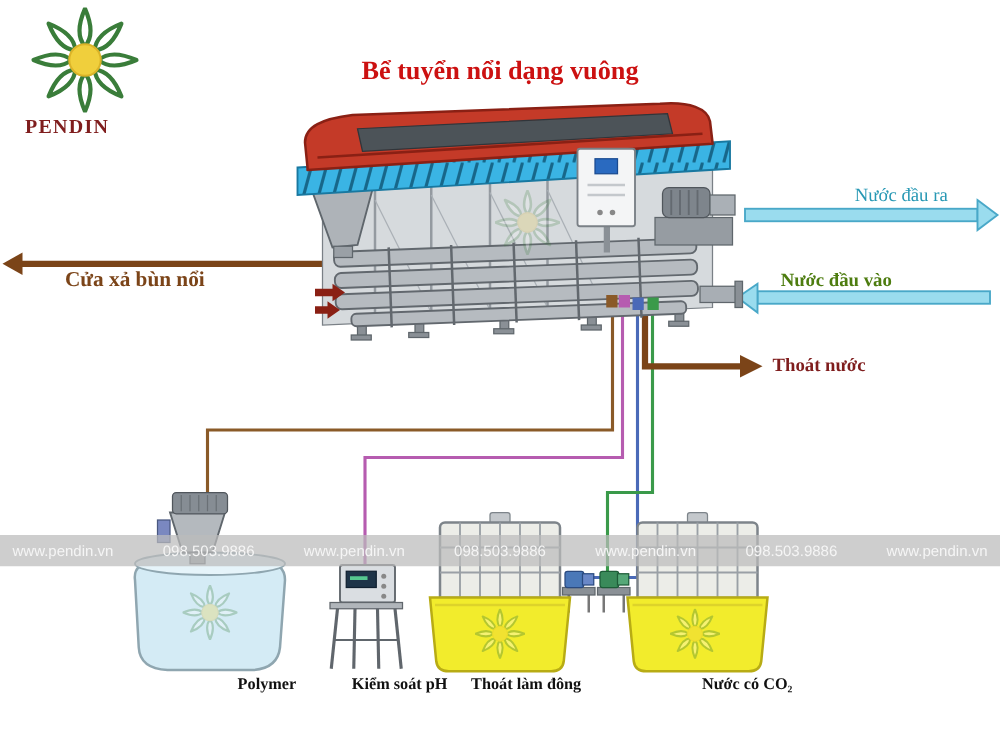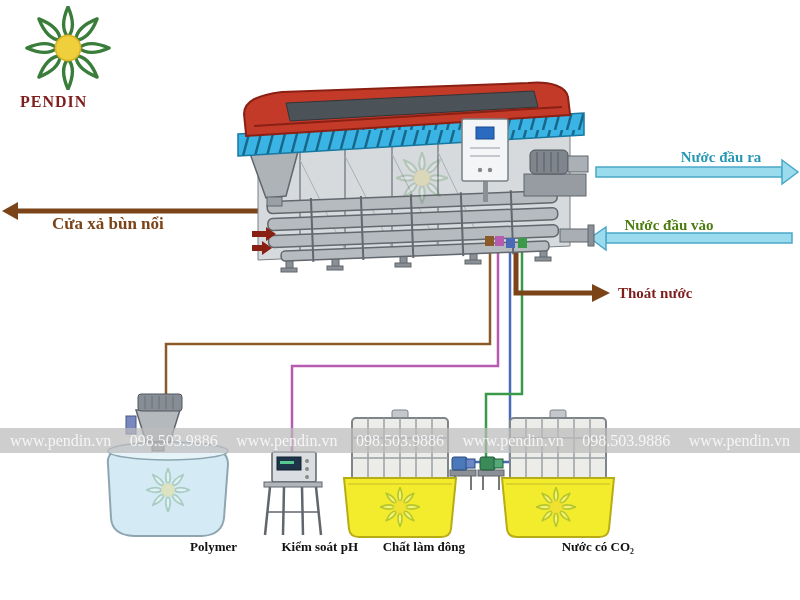--- a/index.html
+++ b/index.html
@@ -2,29 +2,29 @@
 <html><head>
 <meta charset="utf-8">
 <style>
   html,body{margin:0;padding:0;background:#ffffff;}
   .canvas{position:relative;width:800px;height:600px;background:#ffffff;overflow:hidden;
           font-family:"Liberation Serif","DejaVu Serif",serif;}
   svg.diagram{position:absolute;left:0;top:0;z-index:1;}
   .label{position:absolute;z-index:4;white-space:nowrap;}
   .title{left:0;top:44px;width:100%;text-align:center;font-size:21px;font-weight:bold;color:#cc1111;}
   .lbl-sludge{left:52px;top:214px;font-size:17px;font-weight:bold;color:#7b4418;}
-  .lbl-out{left:658px;top:149px;width:126px;text-align:center;font-size:15px;font-weight:bold;color:#2798b4;}
+  .lbl-out{left:658px;top:149px;width:126px;text-align:center;font-size:15px;font-weight:normal;color:#2798b4;}
   .lbl-in{left:606px;top:217px;width:126px;text-align:center;font-size:15px;font-weight:bold;color:#4d7c0f;}
   .lbl-drain{left:618px;top:285px;font-size:15px;font-weight:bold;color:#7f1d1d;}
   .equip-label{position:absolute;top:539px;width:130px;text-align:right;font-size:13px;font-weight:bold;color:#111;z-index:4;}
   .eq0{left:107px;} .eq1{left:228px;} .eq2{left:335px;} .eq3{left:504px;}
   .watermark-band{position:absolute;left:0;top:428px;width:800px;height:25px;background:rgba(187,187,187,0.72);
                   z-index:5;display:flex;align-items:center;justify-content:space-between;
                   padding:0 10px;box-sizing:border-box;}
-  .wm{color:#f5f5f5;font-size:16px;font-family:Liberation Serif, serif;white-space:nowrap;}
+  .wm{color:#f5f5f5;font-size:12px;font-family:Liberation Sans, sans-serif;white-space:nowrap;}
   .logo-text{position:absolute;left:20px;top:93px;width:96px;text-align:left;font-size:16px;
              font-weight:bold;letter-spacing:1px;color:#7f1d1d;z-index:4;}
 </style>
 </head>
 <body>
 
 <div class="canvas">
 
 <svg class="diagram" width="800" height="600" viewBox="0 0 800 600">
   <defs>
@@ -254,28 +254,29 @@
 
   <g>
     <use href="#flower" x="396" y="152" width="52" height="52" opacity="0.22"></use>
     <use href="#flower" x="146" y="468" width="44" height="44" opacity="0.28"></use>
     <use href="#flower" x="380" y="487" width="40" height="40" opacity="0.33"></use>
     <use href="#flower" x="536" y="487" width="40" height="40" opacity="0.33"></use>
   </g>
 </svg>
 
 <div class="logo-text">PENDIN</div>
+<div class="label title">Bể tuyển nổi dạng vuông</div>
 <div class="label lbl-sludge">Cửa xả bùn nổi</div>
 <div class="label lbl-out">Nước đầu ra</div>
 <div class="label lbl-in">Nước đầu vào</div>
 <div class="label lbl-drain">Thoát nước</div>
 
 <div class="equip-label eq0">Polymer</div>
 <div class="equip-label eq1">Kiểm soát pH</div>
-<div class="equip-label eq2">Chất làm đông</div>
+<div class="equip-label eq2">Thoát làm đông</div>
 <div class="equip-label eq3">Nước có CO₂</div>
 
 <div class="watermark-band">
   <span class="wm">www.pendin.vn</span>
   <span class="wm">098.503.9886</span>
   <span class="wm">www.pendin.vn</span>
   <span class="wm">098.503.9886</span>
   <span class="wm">www.pendin.vn</span>
   <span class="wm">098.503.9886</span>
   <span class="wm">www.pendin.vn</span>

